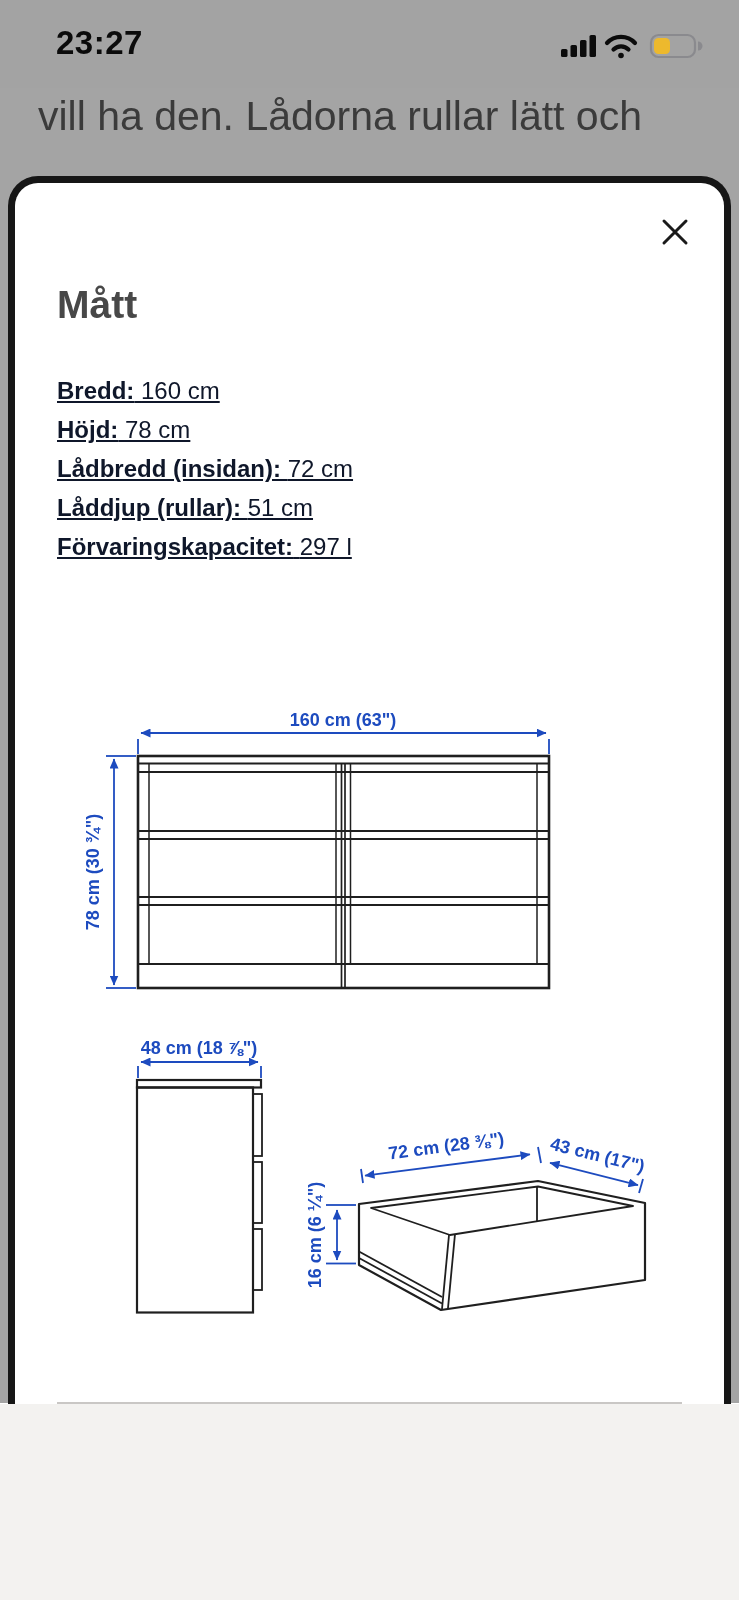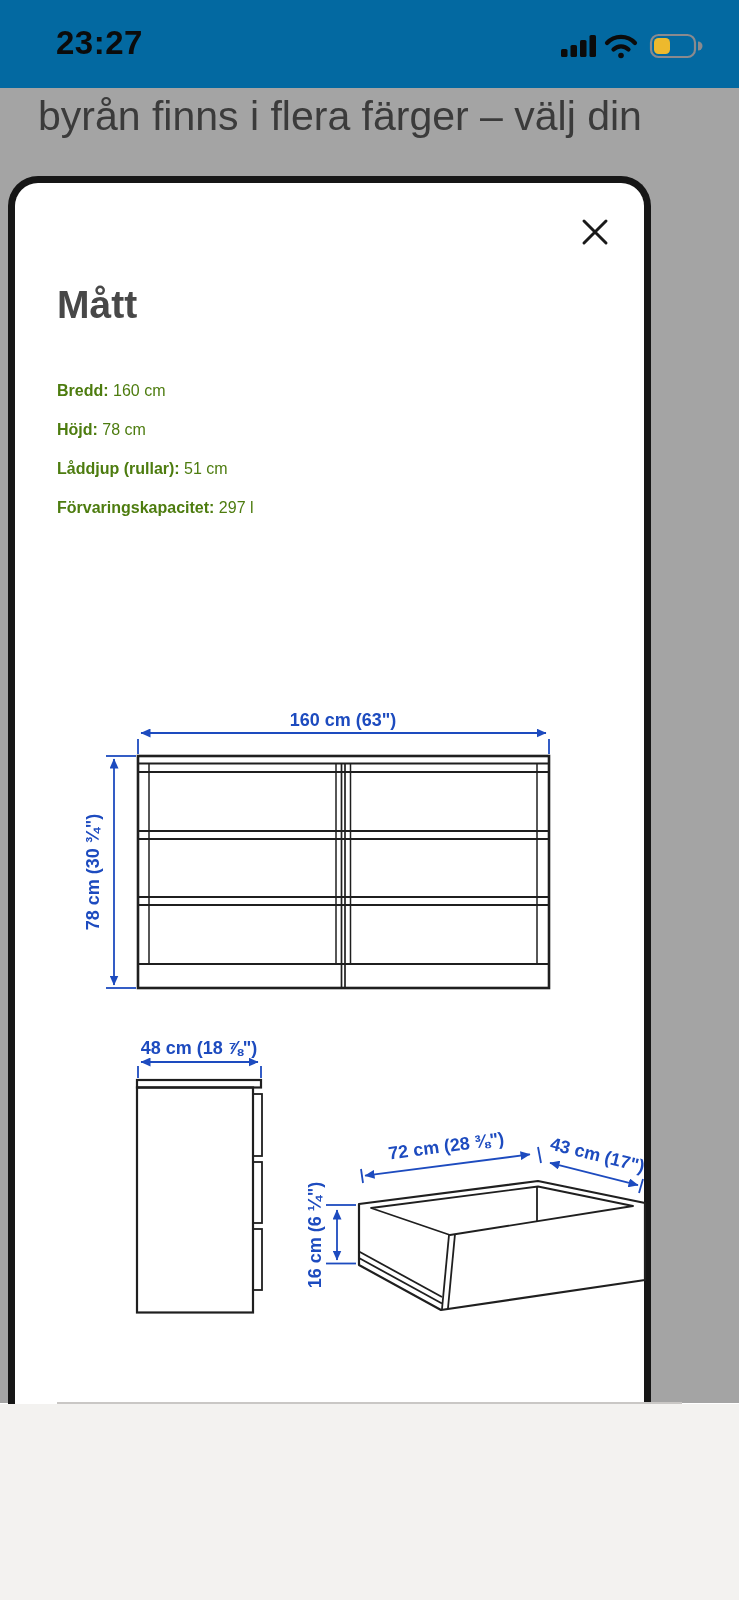--- a/index.html
+++ b/index.html
@@ -3,35 +3,35 @@
 <meta charset="utf-8">
 <style>
   * { margin:0; padding:0; box-sizing:border-box; }
   html,body { background:#777; }
   .screen {
     position:relative; width:739px; height:1600px; margin:0 auto;
     background:#fff; overflow:hidden;
     font-family:"Liberation Sans","DejaVu Sans",sans-serif;
   }
   
-  .status-bar { position:absolute; left:0; top:0; width:739px; height:88px; background:#0369a1; z-index:5; }
+  .status-bar { position:absolute; left:0; top:0; width:739px; height:88px; background:#a3a3a3; z-index:5; }
   .status-time { position:absolute; left:56px; top:24px; font-size:33px; font-weight:700; color:#0b0b0b; letter-spacing:.5px; }
   .status-icons { position:absolute; right:30px; top:28px; }
   
   .backdrop { position:absolute; left:0; top:88px; width:739px; height:1315px; background:#a4a4a4; overflow:hidden; z-index:1; }
   .backdrop-text { padding:2px 0 0 38px; font-size:41px; line-height:53px; color:#3b3b3b; white-space:nowrap; }
   
   .sheet {
-    position:absolute; left:8px; top:176px; width:643px; height:1228px;
+    position:absolute; left:8px; top:176px; width:723px; height:1228px;
     background:#fff; border:7px solid #161616; border-bottom:none;
     border-radius:30px 30px 0 0; z-index:2;
   }
   .close-btn { position:absolute; top:28px; right:27px; width:44px; height:44px; background:none; border:none; cursor:pointer; }
   .sheet-title { position:absolute; left:42px; top:100px; font-size:39px; font-weight:700; color:#484848; }
-  .meas-list { position:absolute; left:42px; top:188px; font-size:16px; line-height:39px; color:#4d7c0f; }
+  .meas-list { position:absolute; left:42px; top:188px; font-size:24px; line-height:39px; color:#0f172a;text-decoration:underline; }
   .meas-row b { font-weight:700; }
   
   .diagram { position:absolute; left:0; top:660px; z-index:3; }
   .diagram text { font-family:"Liberation Sans","DejaVu Sans",sans-serif; font-weight:700; }
   
   .bottom-bar { position:absolute; left:0; top:1404px; width:739px; height:196px; background:#f3f2f0; z-index:6; }
   .bar-divider { position:absolute; left:57px; top:1402px; width:625px; height:2px; background:#c9c7c5; z-index:7; }
 </style>
 </head>
 <body>
@@ -55,38 +55,39 @@
       <g>
         <rect x="92" y="7" width="44" height="22" rx="7.5" fill="none" stroke="#8a8a8e" stroke-width="2.2"></rect>
         <path d="M 139 13.5 a 4.5 4.5 0 0 1 0 9 z" fill="#8a8a8e"></path>
         <rect x="95" y="10" width="16" height="16" rx="4.5" fill="#edb92d"></rect>
       </g>
     </svg>
   </div>
 
   <div class="backdrop">
     <div class="backdrop-text">
-      <div>byrån finns i flera färger – välj din</div>
+      <div>vill ha den. Lådorna rullar lätt och</div>
     </div>
   </div>
 
   <div class="sheet">
     <button class="close-btn">
       <svg width="30" height="30" viewBox="0 0 30 30">
         <path d="M4 4 L26 26 M26 4 L4 26" stroke="#1a1a1a" stroke-width="3" stroke-linecap="round" fill="none"></path>
       </svg>
     </button>
     <h1 class="sheet-title">Mått</h1>
     <div class="meas-list">
 
         <div class="meas-row"><b>Bredd:</b> <span>160 cm</span></div>
 
 
         <div class="meas-row"><b>Höjd:</b> <span>78 cm</span></div>
 
+        <div class="meas-row"><b>Lådbredd (insidan):</b> <span>72 cm</span></div>
 
         <div class="meas-row"><b>Låddjup (rullar):</b> <span>51 cm</span></div>
 
         <div class="meas-row"><b>Förvaringskapacitet:</b> <span>297 l</span></div>
 
       </div>
   </div>
 
   <svg class="diagram" width="739" height="700" viewBox="0 660 739 700">
     <defs>

